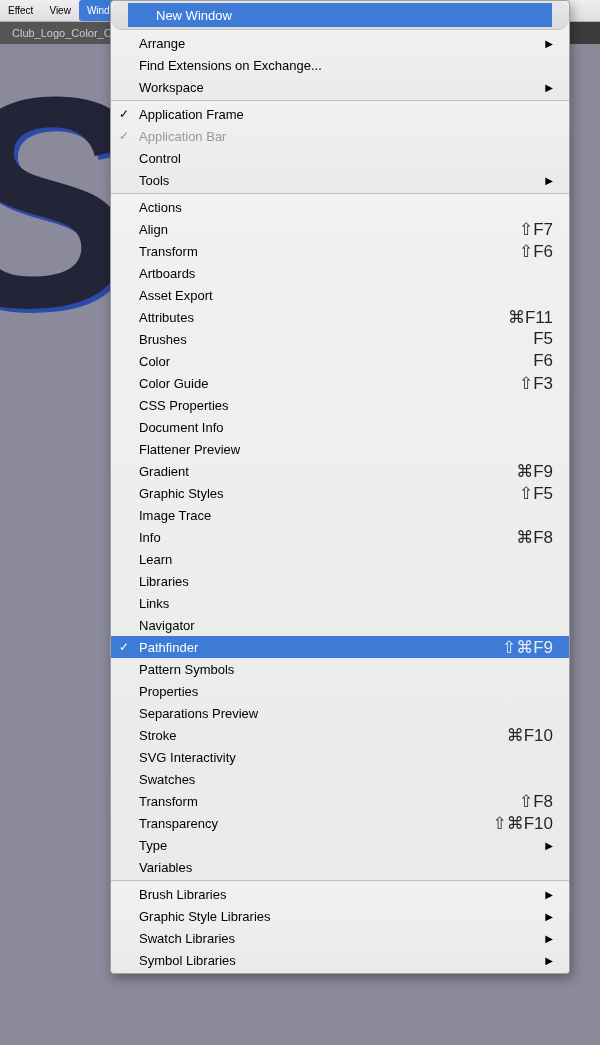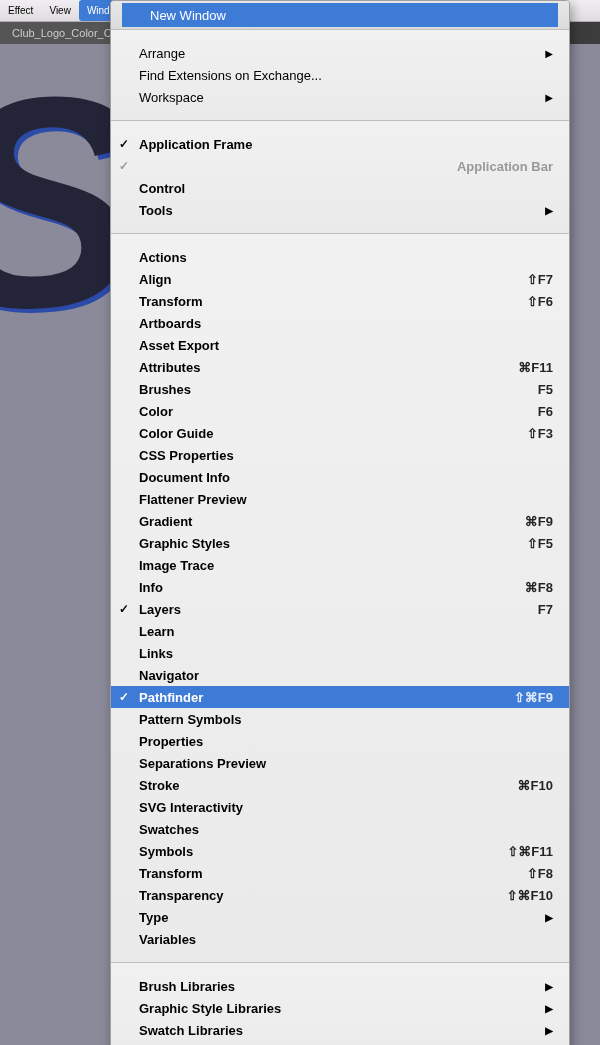--- a/index.html
+++ b/index.html
@@ -73,67 +73,66 @@
       border: 1px solid #a0a0a0;
       box-shadow: 2px 4px 12px rgba(0,0,0,0.35);
       border-radius: 4px;
       overflow: hidden;
       z-index: 100;
     }
 
     
     .menu-section-top {
       background: linear-gradient(to bottom, #e8e7e8, #dddcdd);
-      padding: 2px 11px;
+      padding: 2px 17px;
       border-bottom: 1px solid #c0bfc0;
+      border-radius: 12px;
     }
 
     .menu-item {
       display: flex;
       align-items: center;
       padding: 2px 16px 2px 28px;
       height: 22px;
       color: #000;
       cursor: default;
       position: relative;
       white-space: nowrap;
     }
     .menu-item.highlighted {
       background: #3e7bd6;
       color: #fff;
       gap: 40px;
     }
     .menu-item.disabled {
       color: #999;
-      justify-content: flex-end;
     }
     .menu-item.checked::before {
       content: "✓";
       position: absolute;
       left: 8px;
       font-size: 12px;
     }
     .menu-item .shortcut {
       margin-left: auto;
-      font-size: 13px;
+      font-size: 17px;
       color: inherit;
       opacity: 0.85;
     }
     .menu-item .arrow {
       margin-left: auto;
       font-size: 10px;
     }
 
     .menu-section {
       background: linear-gradient(to bottom, #f2f1f2, #ebeaea);
-      padding: 12px 0;
+      padding: 2px 0;
     }
     .menu-section + .menu-section {
       border-top: 1px solid #c0bfc0;
-      font-weight: bold;
     }
 
     
     .new-window-item {
       display: flex;
       align-items: center;
       padding: 3px 16px 3px 28px;
       height: 24px;
       background: #3e7bd6;
       color: #fff;
@@ -262,26 +261,25 @@
       <span>Graphic Styles</span>
       <span class="shortcut">⇧F5</span>
     </div>
     <div class="menu-item">
       <span>Image Trace</span>
     </div>
     <div class="menu-item">
       <span>Info</span>
       <span class="shortcut">⌘F8</span>
     </div>
-    <div class="menu-item checked">
-      <span>Layers</span>
-      <span class="shortcut">F7</span>
-    </div>
     <div class="menu-item">
       <span>Learn</span>
+    </div>
+    <div class="menu-item">
+      <span>Libraries</span>
     </div>
     <div class="menu-item">
       <span>Links</span>
     </div>
     <div class="menu-item">
       <span>Navigator</span>
     </div>
     <div class="menu-item highlighted checked">
       <span>Pathfinder</span>
       <span class="shortcut">⇧⌘F9</span>
@@ -299,24 +297,20 @@
       <span>Stroke</span>
       <span class="shortcut">⌘F10</span>
     </div>
     <div class="menu-item">
       <span>SVG Interactivity</span>
     </div>
     <div class="menu-item">
       <span>Swatches</span>
     </div>
     <div class="menu-item">
-      <span>Symbols</span>
-      <span class="shortcut">⇧⌘F11</span>
-    </div>
-    <div class="menu-item">
       <span>Transform</span>
       <span class="shortcut">⇧F8</span>
     </div>
     <div class="menu-item">
       <span>Transparency</span>
       <span class="shortcut">⇧⌘F10</span>
     </div>
     <div class="menu-item">
       <span>Type</span>
       <span class="arrow">▶</span>

